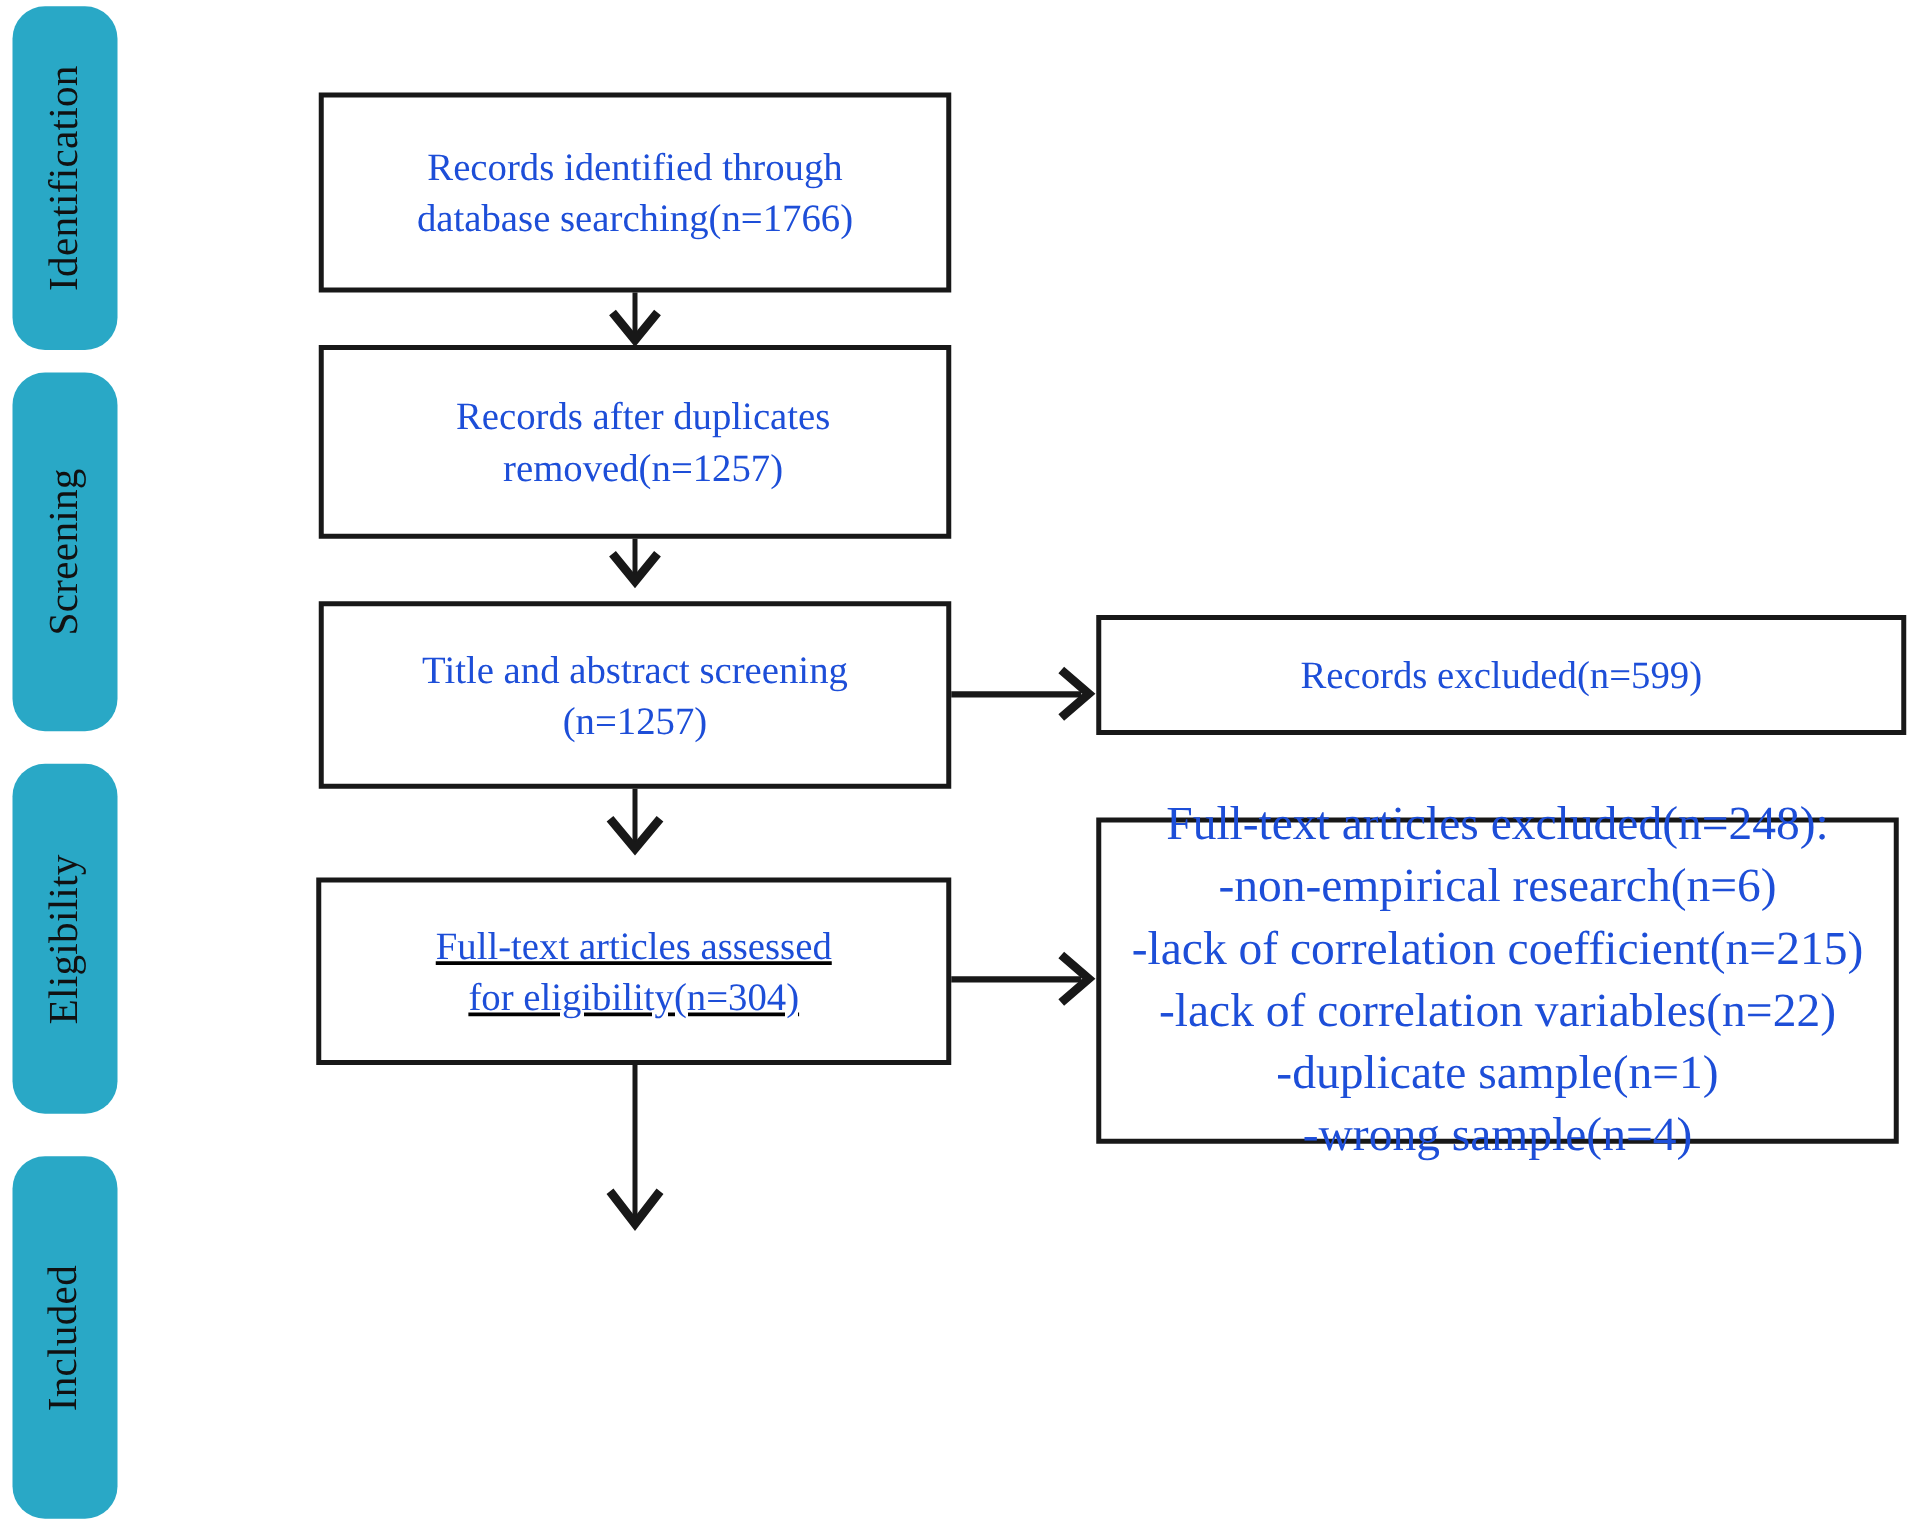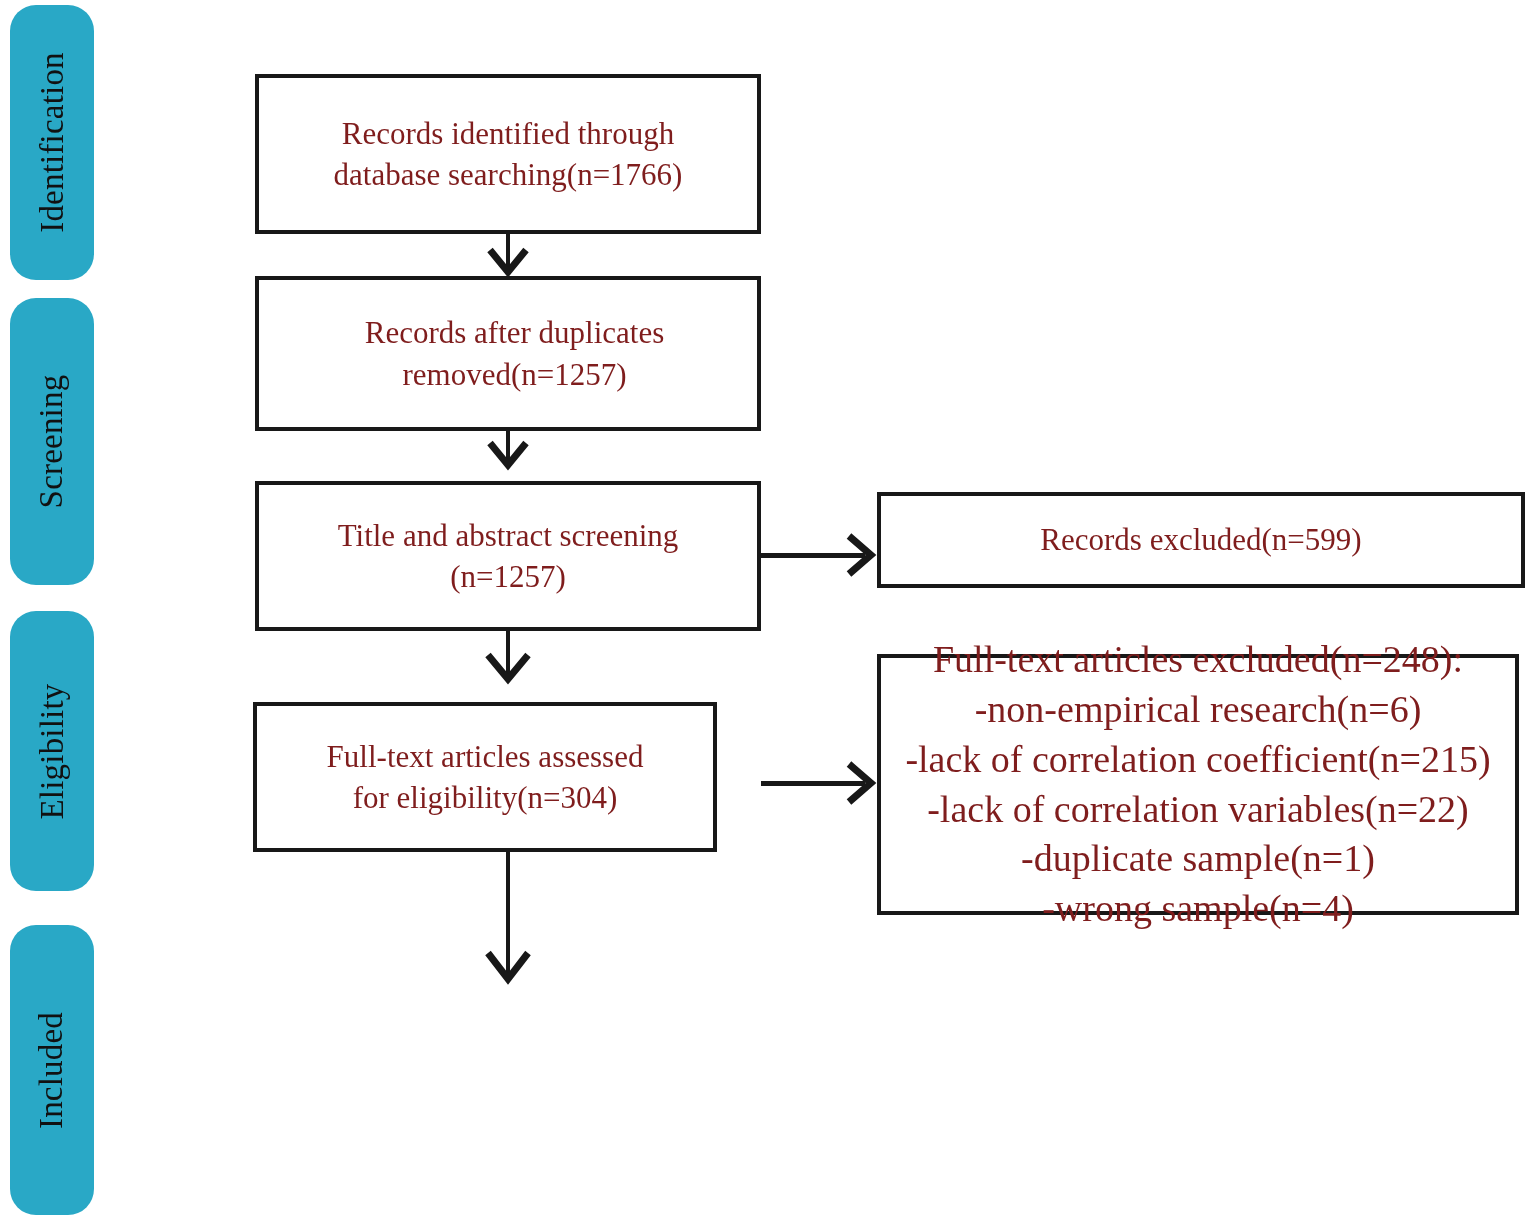--- a/index.html
+++ b/index.html
@@ -41,21 +41,21 @@
     border: 4px solid #181818;
     background: #ffffff;
     display: flex;
     align-items: center;
     justify-content: center;
     text-align: center;
   }
   .flow-box .box-text {
     font-size: 31px;
     line-height: 1.33;
-    color: #7f1d1d;
+    color: #1d4ed8;
     padding: 0 14px;
     white-space: pre-line;
   }
   .flow-box.excl-list .box-text {
     font-size: 38px;
     line-height: 1.31;
   }
 
   
   .conn-line {
@@ -133,21 +133,21 @@
     <span class="box-text">Records excluded(n=599)</span>
   </div>
 
   <div class="conn-line vert" style="left:506px; top:631px; width:4px; height:46px;"></div>
   <div class="arrow-head" style="left:508px; top:677px;">
     <svg width="52" height="32" viewBox="0 0 52 32" style="position:absolute; left:-26px; top:-24px;">
       <path d="M6 2 L26 26 L46 2" fill="none" stroke="#181818" stroke-width="7" stroke-linecap="butt"></path>
     </svg>
   </div>
 
-  <div class="flow-box" style="left:253px; top:702px; width:464px; height:150px;">
+  <div class="flow-box" style="left:253px; top:702px; width:508px; height:150px;text-decoration:underline;">
     <span class="box-text">Full-text articles assessed
 for eligibility(n=304)</span>
   </div>
 
   <div class="conn-line horiz" style="left:761px; top:781px; width:104px; height:5px;"></div>
   <div class="arrow-head" style="left:865px; top:783px;">
     <svg width="34" height="50" viewBox="0 0 34 50" style="position:absolute; left:-20px; top:-25px;">
       <path d="M4 6 L26 25 L4 44" fill="none" stroke="#181818" stroke-width="7" stroke-linecap="butt"></path>
     </svg>
   </div>

